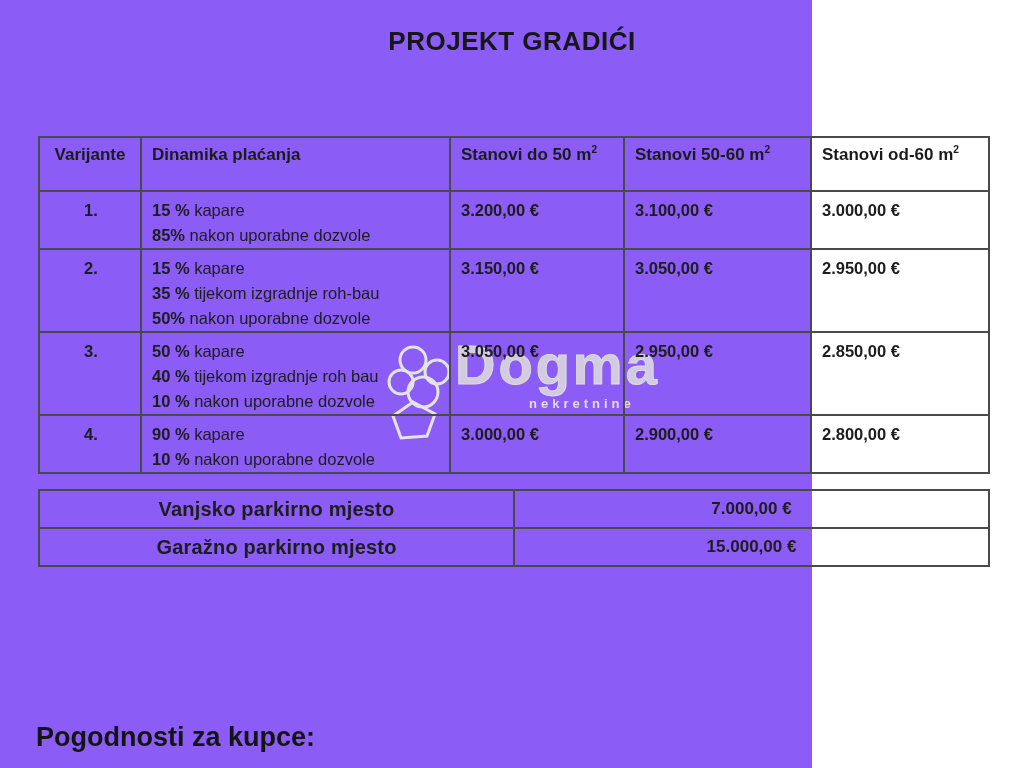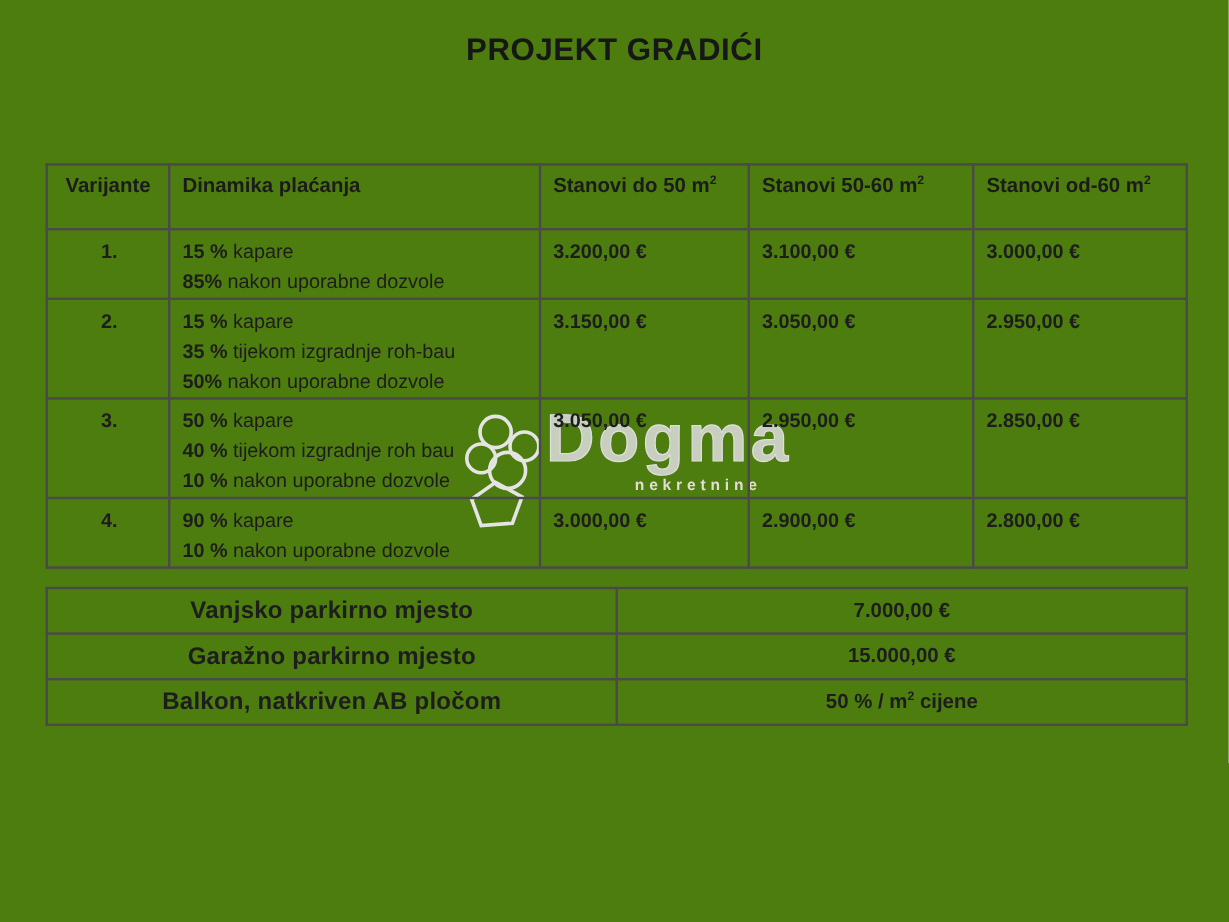--- a/index.html
+++ b/index.html
@@ -1,18 +1,18 @@
 <!DOCTYPE html>
 <html><head>
 <meta charset="utf-8">
 <style>
   * { margin:0; padding:0; box-sizing:border-box; }
   html,body { width:1024px; height:768px; background:#ffffff; overflow:hidden;
     font-family:"Liberation Sans","DejaVu Sans",sans-serif; color:#1d1d1d; }
-  .page { position:relative; width:1024px; height:768px; background:#4d7c0f; }
+  .page { position:relative; width:812px; height:768px; background:#8b5cf6; }
 
   .doc-title { position:absolute; top:26px; left:0; width:1024px; text-align:center;
     font-size:26px; font-weight:bold; letter-spacing:.5px; color:#171717; }
 
   
   .watermark { position:absolute; left:383px; top:330px; width:300px; height:118px; z-index:1; pointer-events:none; }
   .wm-logo { position:absolute; left:0; top:8px; }
   .wm-text { position:absolute; left:72px; top:2px; font-size:56px; font-weight:600; letter-spacing:3px;
     color:rgba(222,222,222,0.85);text-align:right; -webkit-text-stroke:1px #dedede; }
   .wm-sub { position:absolute; left:146px; top:66px; font-size:13px; letter-spacing:4px; color:#e2ddd5; font-weight:bold; }
@@ -141,21 +141,18 @@
       </colgroup>
     <tbody>
         <tr>
           <td class="label">Vanjsko parkirno mjesto</td>
           <td class="value">7.000,00 €</td>
         </tr>
         <tr>
           <td class="label">Garažno parkirno mjesto</td>
           <td class="value">15.000,00 €</td>
         </tr>
-        <tr>
-          <td class="label">Balkon, natkriven AB pločom</td>
-          <td class="value">50 % / m<sup class="sq">2</sup> cijene</td>
-        </tr>
       </tbody>
   </table>
 
+  <div class="footer-heading">Pogodnosti za kupce:</div>
 
 </div>
 
 </body></html>

